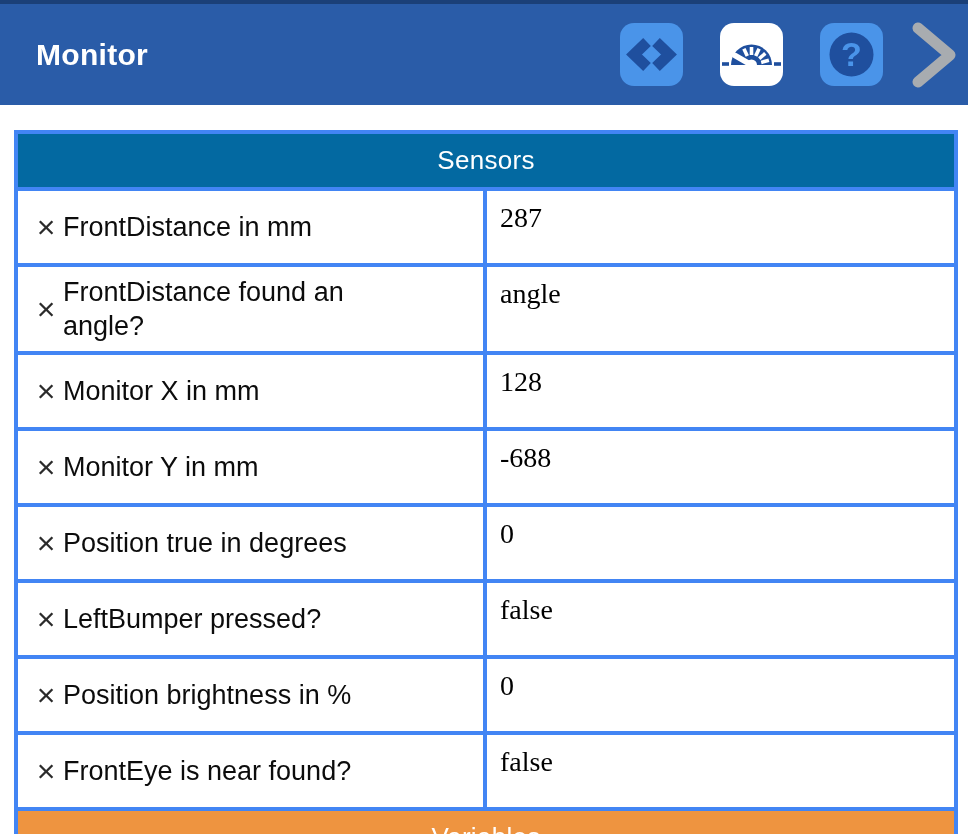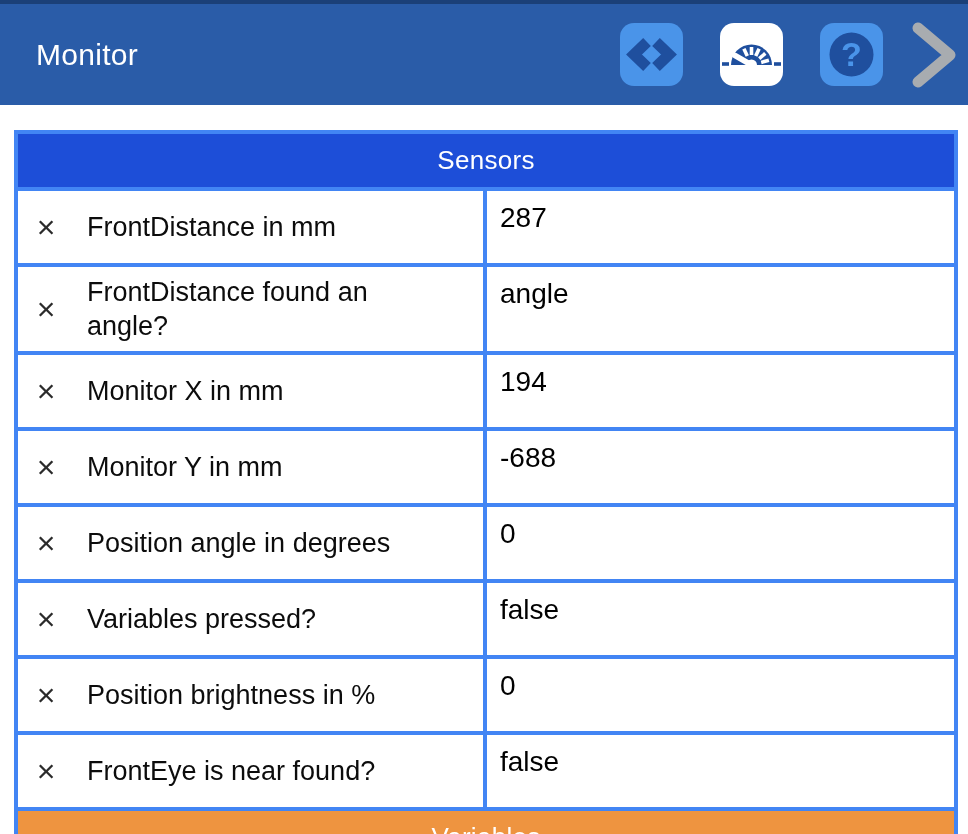--- a/index.html
+++ b/index.html
@@ -6,21 +6,21 @@
   body{
     width:968px;height:834px;overflow:hidden;background:#ffffff;
     font-family:"Liberation Sans",sans-serif;
   }
   
   .app-header{
     height:101px;background:#2a5ca8;border-top:4px solid #1b4078;
     display:flex;align-items:center;
   }
   .app-title{
-    margin:0 0 0 36px;font-size:30px;font-weight:400;color:#ffffff;
+    margin:0 0 0 36px;font-size:30px;font-weight:700;color:#ffffff;
     letter-spacing:.3px;
   }
   .header-actions{
     margin-left:auto;display:flex;align-items:center;
   }
   .hbtn{
     width:63px;height:63px;border:none;padding:0;margin:0 0 0 37px;
     background:#4a94e9;border-radius:14px;cursor:pointer;
     display:flex;align-items:center;justify-content:center;
   }
@@ -34,37 +34,37 @@
     width:940px;margin:25px 14px 0 14px;
     border-collapse:collapse;table-layout:fixed;
   }
   .monitor-table td,.monitor-table th{
     border:4px solid #4285f4;background:#ffffff;
   }
   th.sec{
     height:51px;font-size:26px;font-weight:500;color:#ffffff;
     text-align:center;letter-spacing:.3px;
   }
-  th.sec-sensors{background:#1d4ed8;}
+  th.sec-sensors{background:#0369a1;}
   th.sec-variables{background:#ee9440;}
   td.label-cell{
     height:56px;padding:8px 10px 8px 13px;vertical-align:middle;
   }
   .label-wrap{display:flex;align-items:center;}
   .x-btn{
     flex:0 0 30px;width:30px;text-align:center;font-size:32px;font-weight:300;
     color:#2b2b2b;line-height:1;cursor:pointer;user-select:none;
   }
   .lbl{
-    margin-left:26px;font-size:27px;line-height:34px;color:#0c0c0c;
+    margin-left:2px;font-size:27px;line-height:34px;color:#0c0c0c;
     max-width:336px;display:inline-block;
   }
   td.value-cell{
     height:56px;vertical-align:top;padding:11px 8px 0 13px;
-    font-family:Liberation Sans, sans-serif;
+    font-family:Liberation Serif, serif;
     font-size:28px;color:#000000;line-height:32px;
   }
 </style>
 </head>
 <body>
 
 <div class="app">
 
   <header class="app-header">
     <h1 class="app-title">Monitor</h1>
@@ -138,48 +138,48 @@
         <td class="value-cell">angle</td>
       </tr>
 
       <tr>
         <td class="label-cell">
           <div class="label-wrap">
             <span class="x-btn">×</span>
             <span class="lbl">Monitor X in mm</span>
           </div>
         </td>
-        <td class="value-cell">194</td>
+        <td class="value-cell">128</td>
       </tr>
 
       <tr>
         <td class="label-cell">
           <div class="label-wrap">
             <span class="x-btn">×</span>
             <span class="lbl">Monitor Y in mm</span>
           </div>
         </td>
         <td class="value-cell">-688</td>
       </tr>
 
       <tr>
         <td class="label-cell">
           <div class="label-wrap">
             <span class="x-btn">×</span>
-            <span class="lbl">Position angle in degrees</span>
+            <span class="lbl">Position true in degrees</span>
           </div>
         </td>
         <td class="value-cell">0</td>
       </tr>
 
       <tr>
         <td class="label-cell">
           <div class="label-wrap">
             <span class="x-btn">×</span>
-            <span class="lbl">Variables pressed?</span>
+            <span class="lbl">LeftBumper pressed?</span>
           </div>
         </td>
         <td class="value-cell">false</td>
       </tr>
 
       <tr>
         <td class="label-cell">
           <div class="label-wrap">
             <span class="x-btn">×</span>
             <span class="lbl">Position brightness in %</span>

